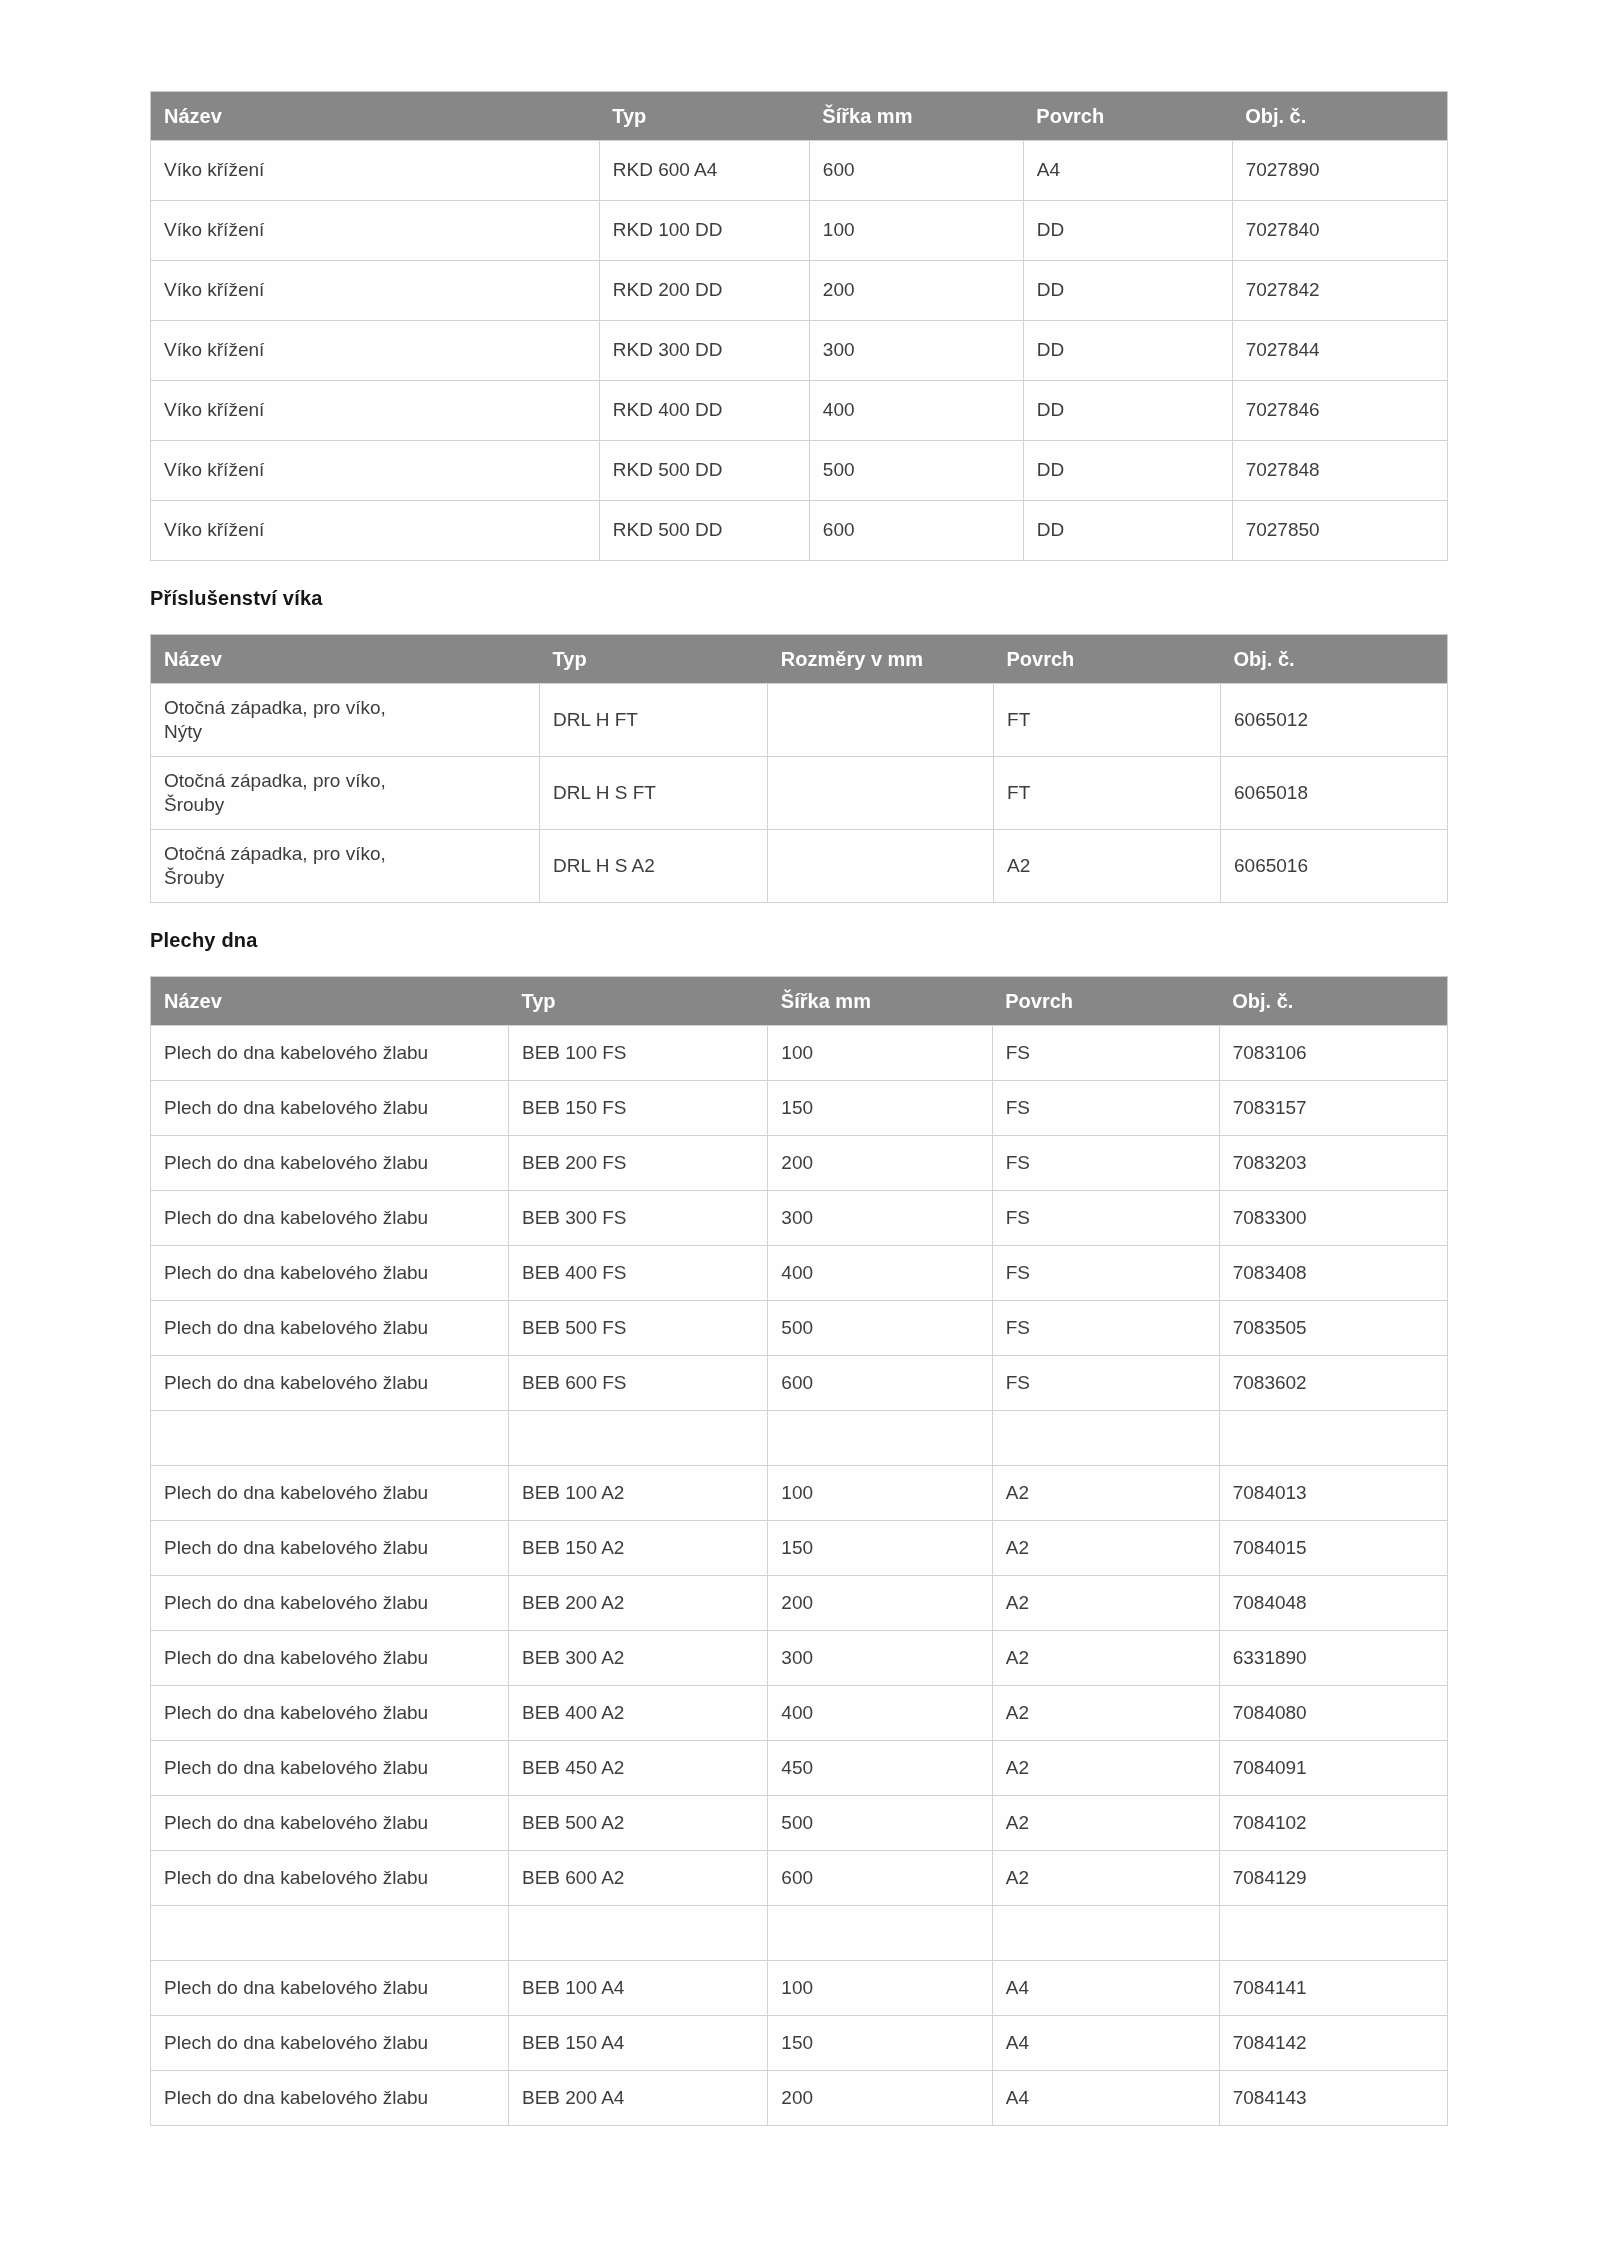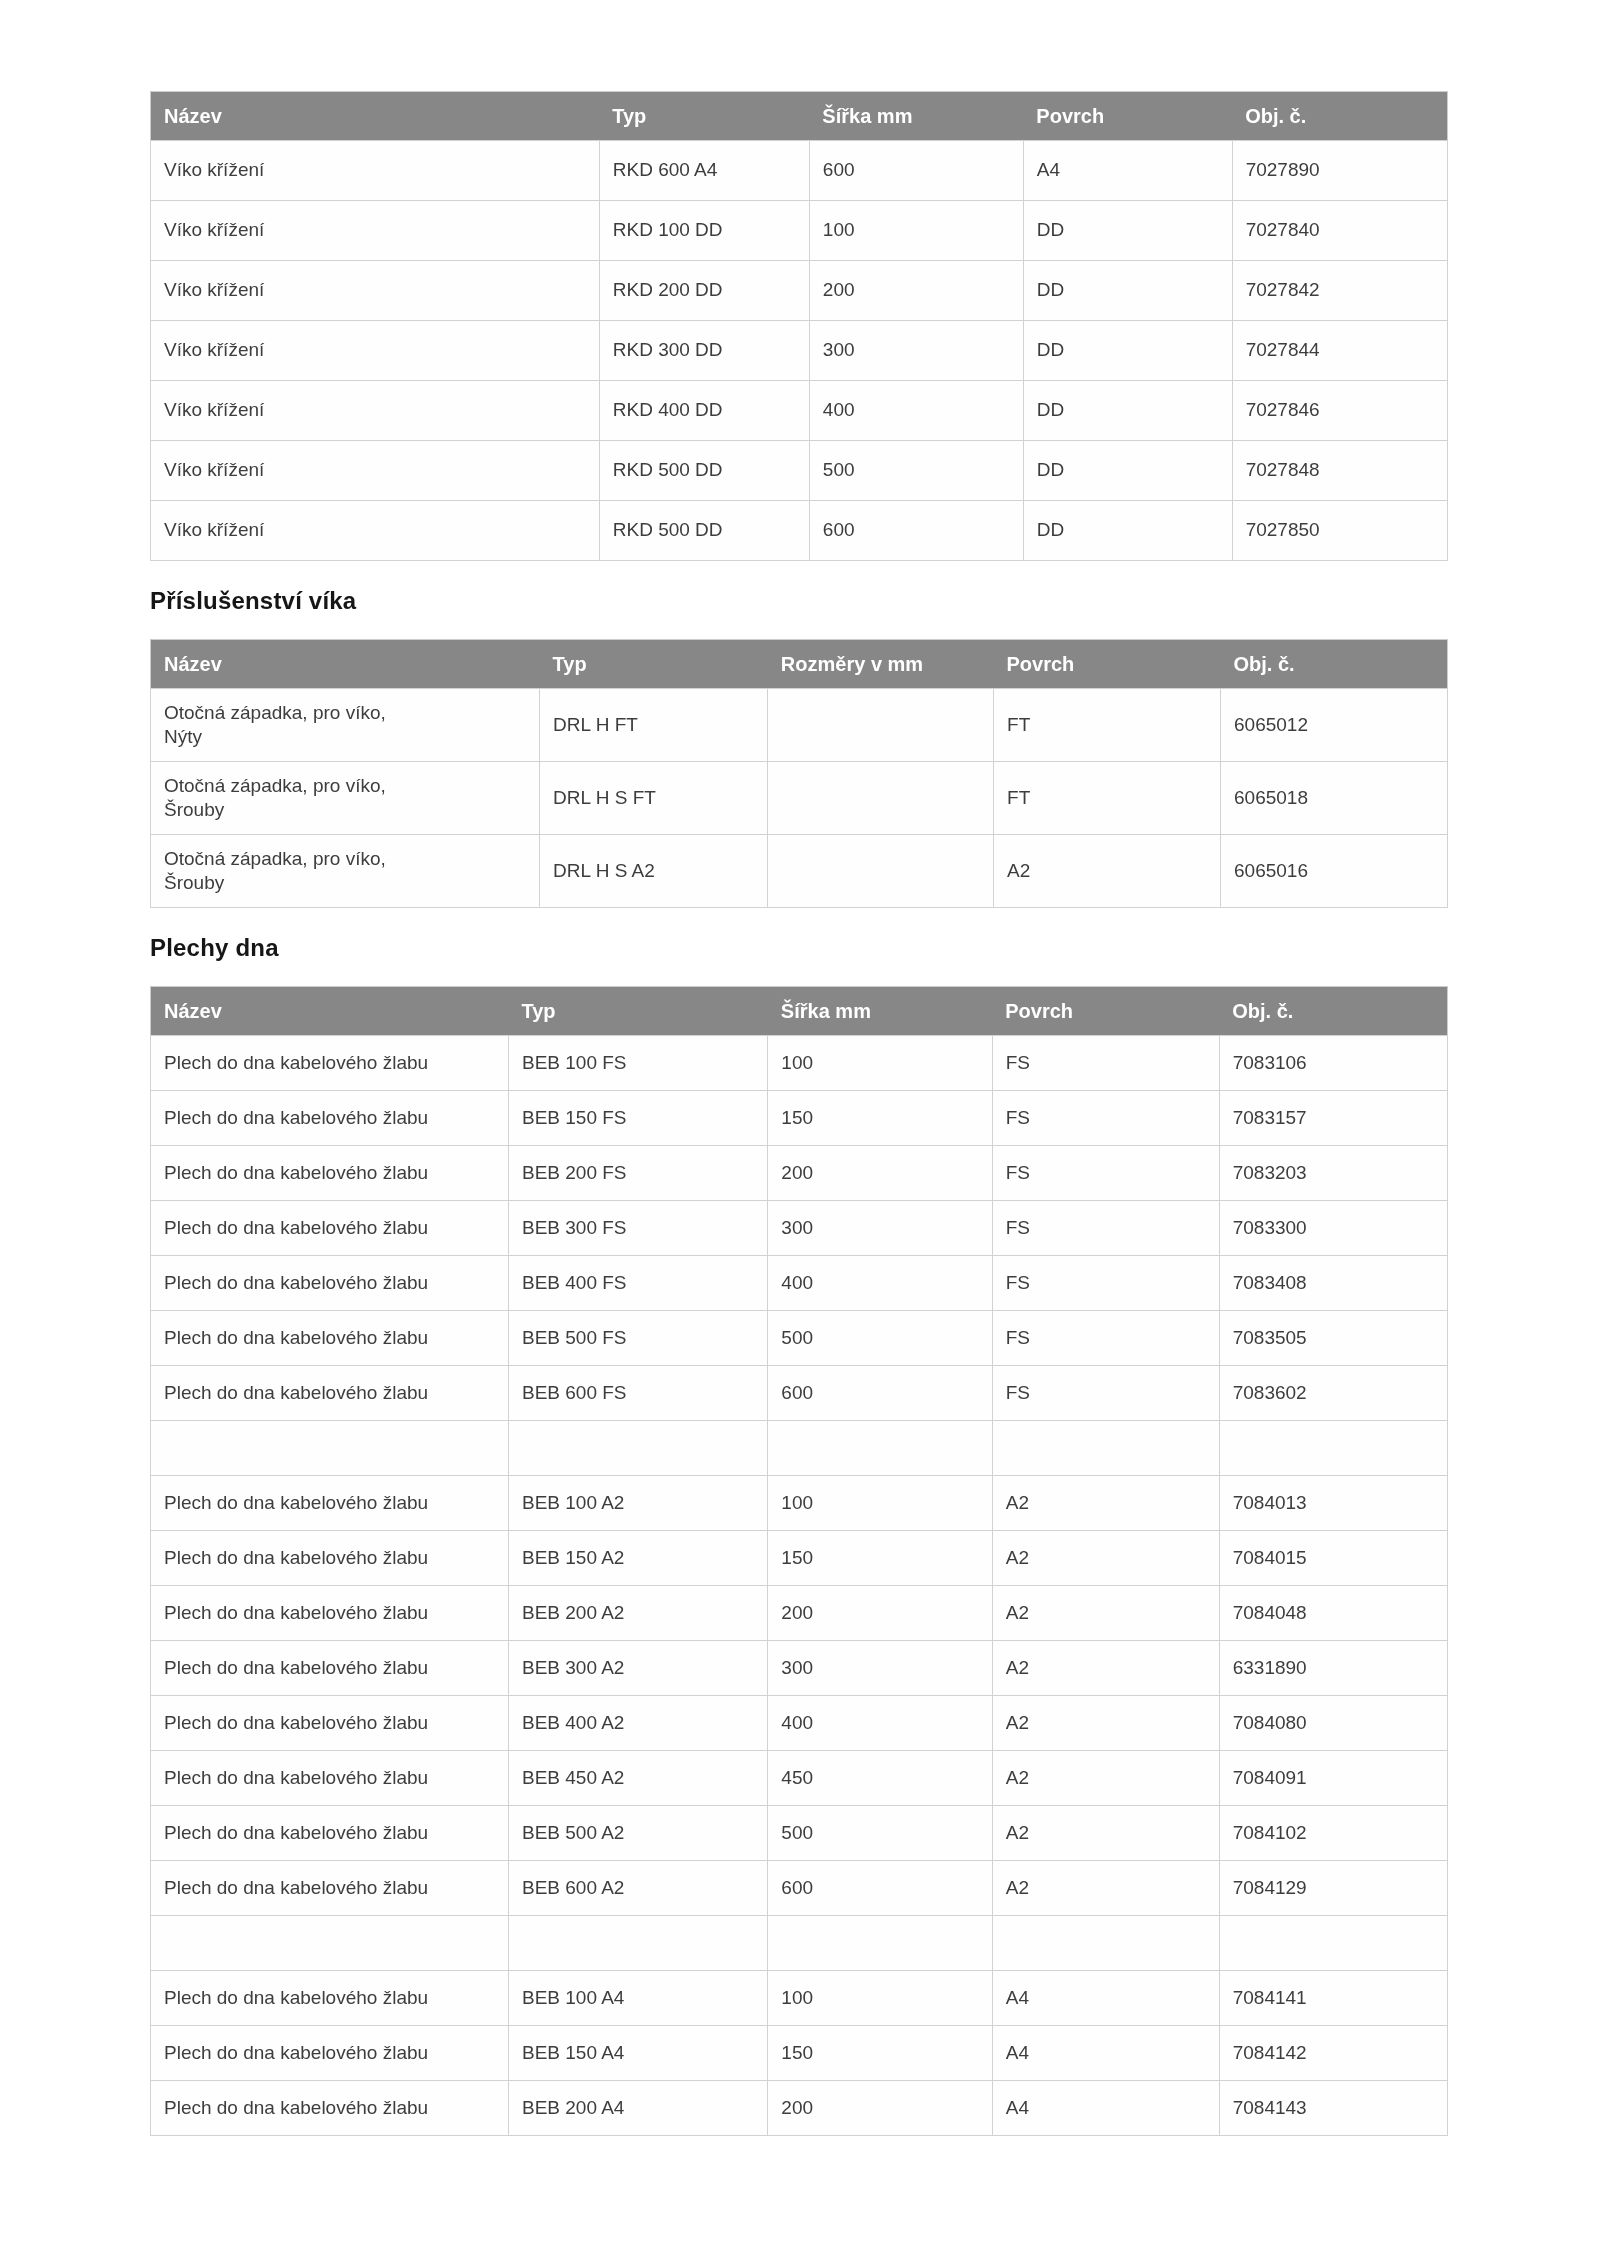--- a/index.html
+++ b/index.html
@@ -28,21 +28,21 @@
     letter-spacing: 0.5px;
     line-height: 36px;
   }
   .header-rule {
     margin-top: 12px;
     height: 2px;
     background: #9e9e9e;
   }
   h2.section-heading {
     margin: 26px 0 24px 0;
-    font-size: 24px;
+    font-size: 20px;
     font-weight: bold;
     color: #161616;
     letter-spacing: 0.2px;
   }
   section.first-section {
     margin-top: 33px;
   }
   table.t {
     width: 100%;
     border-collapse: collapse;

